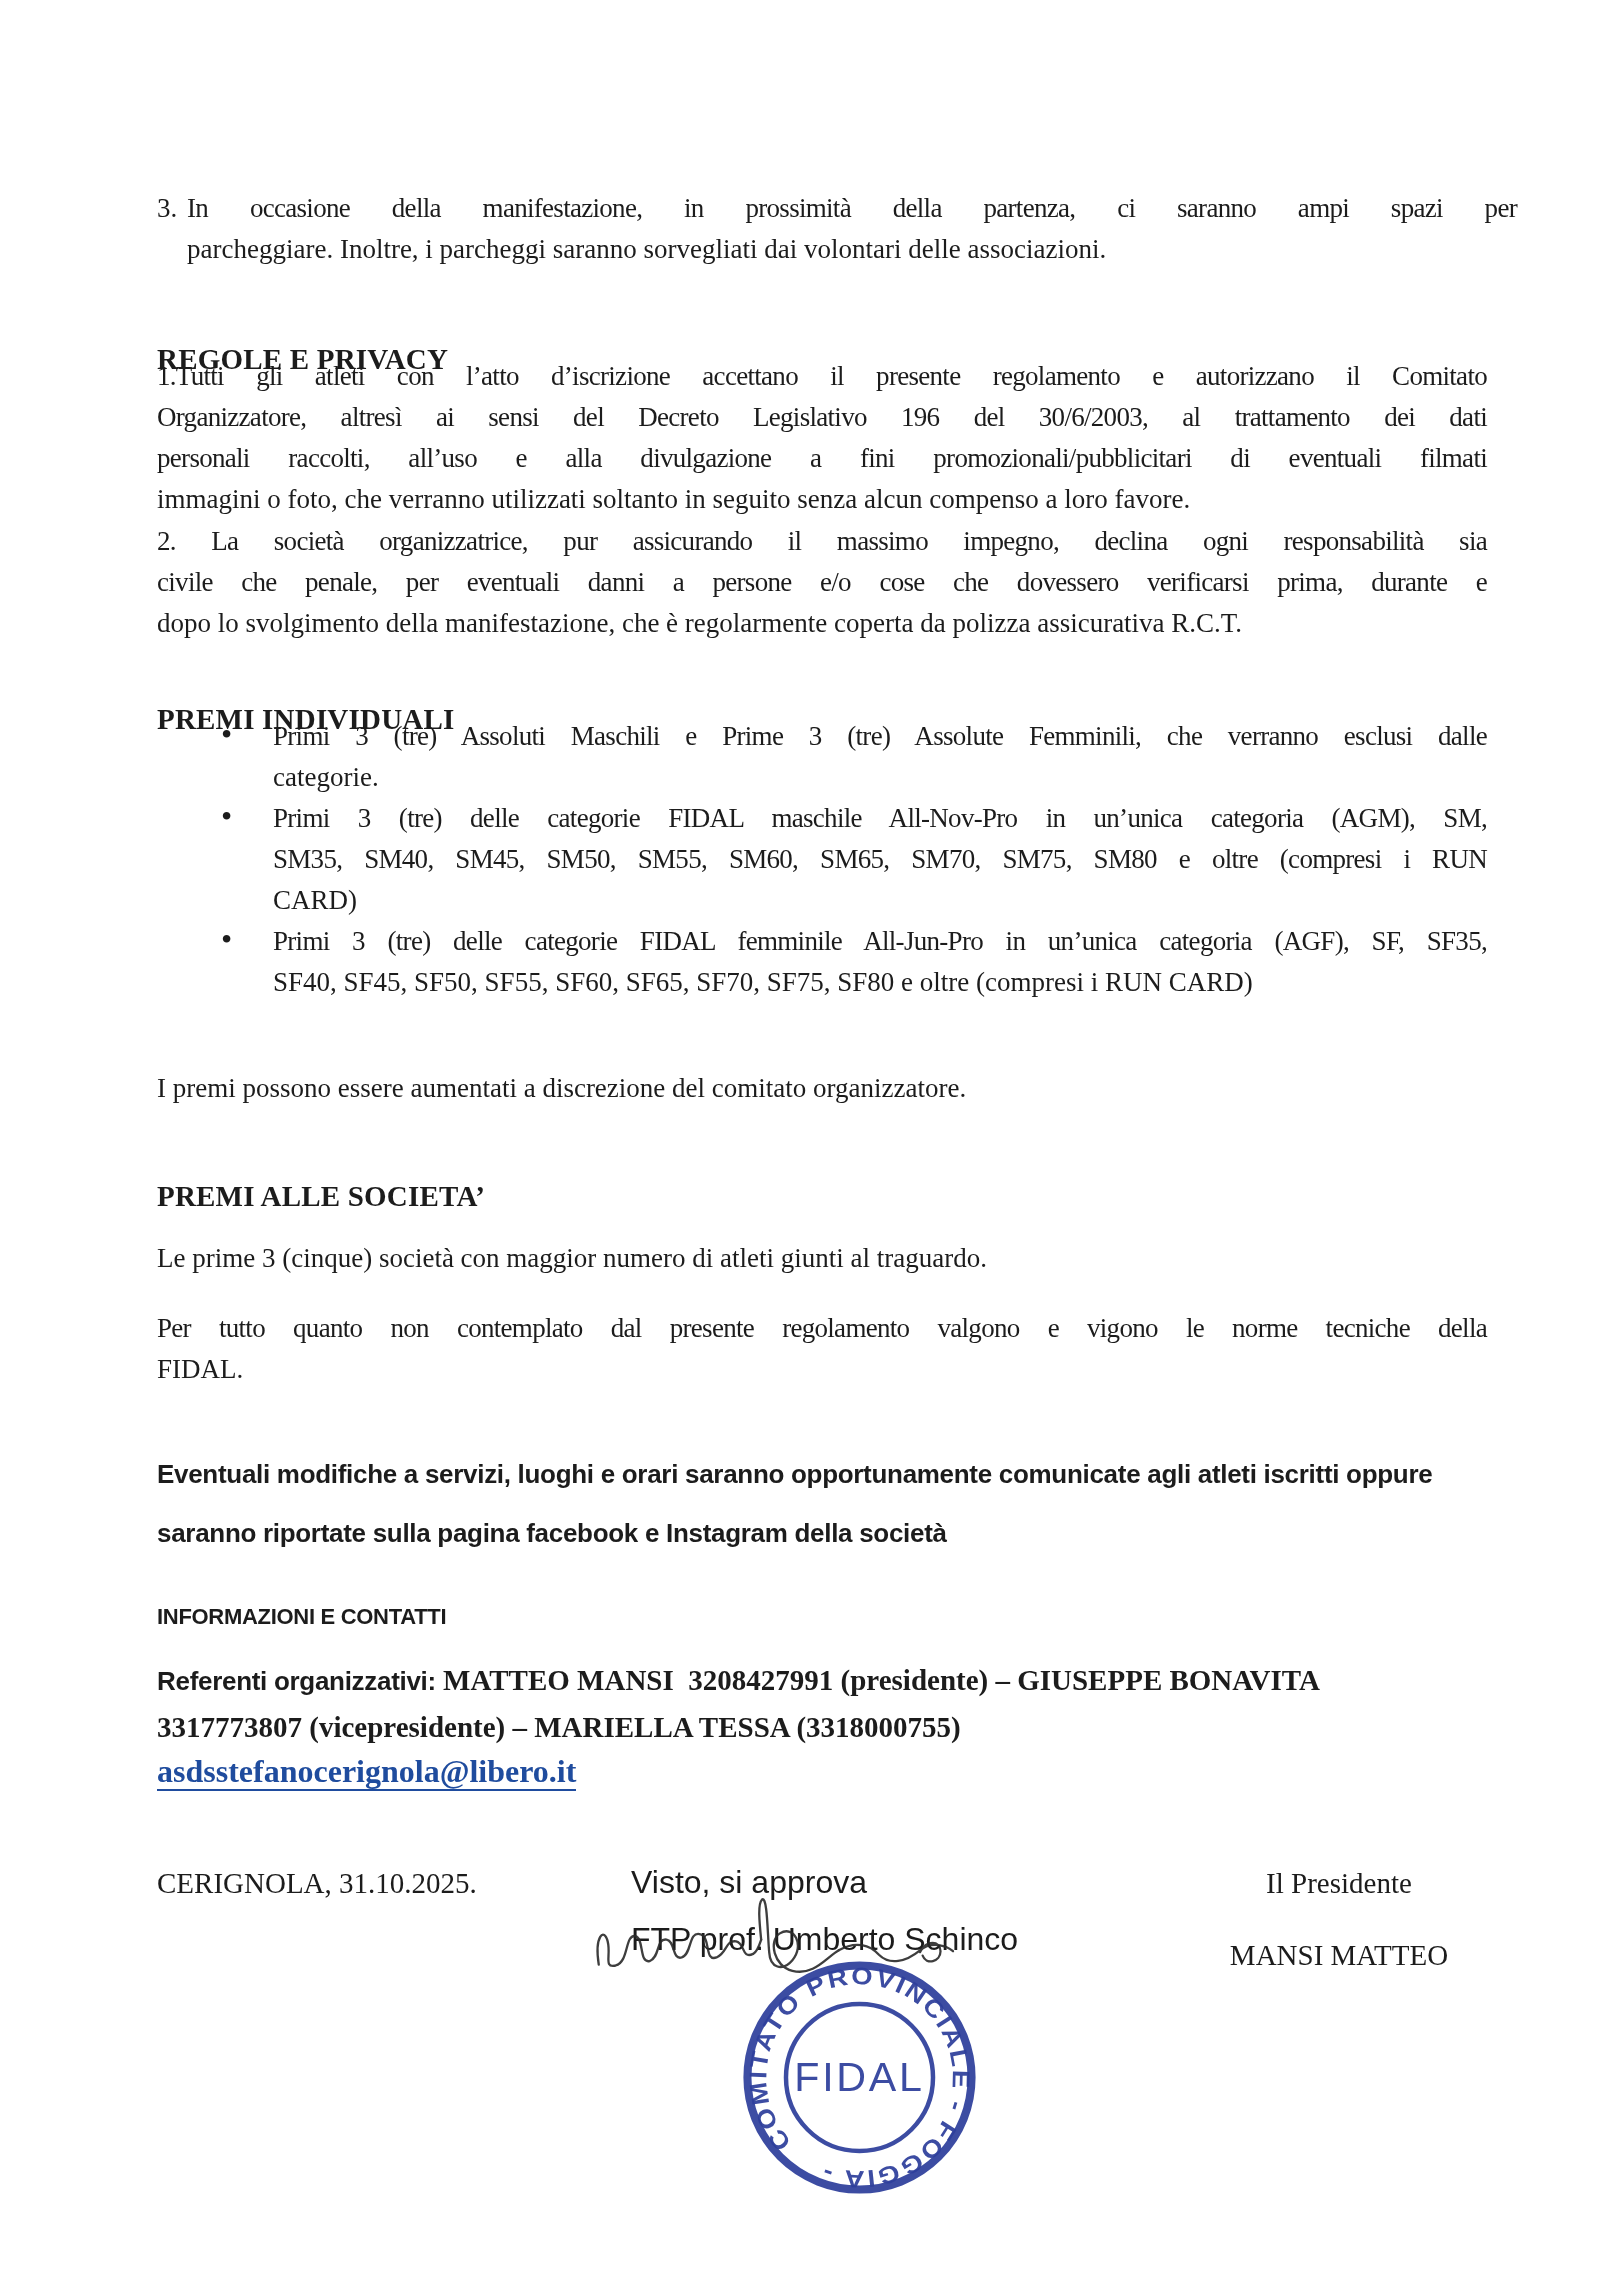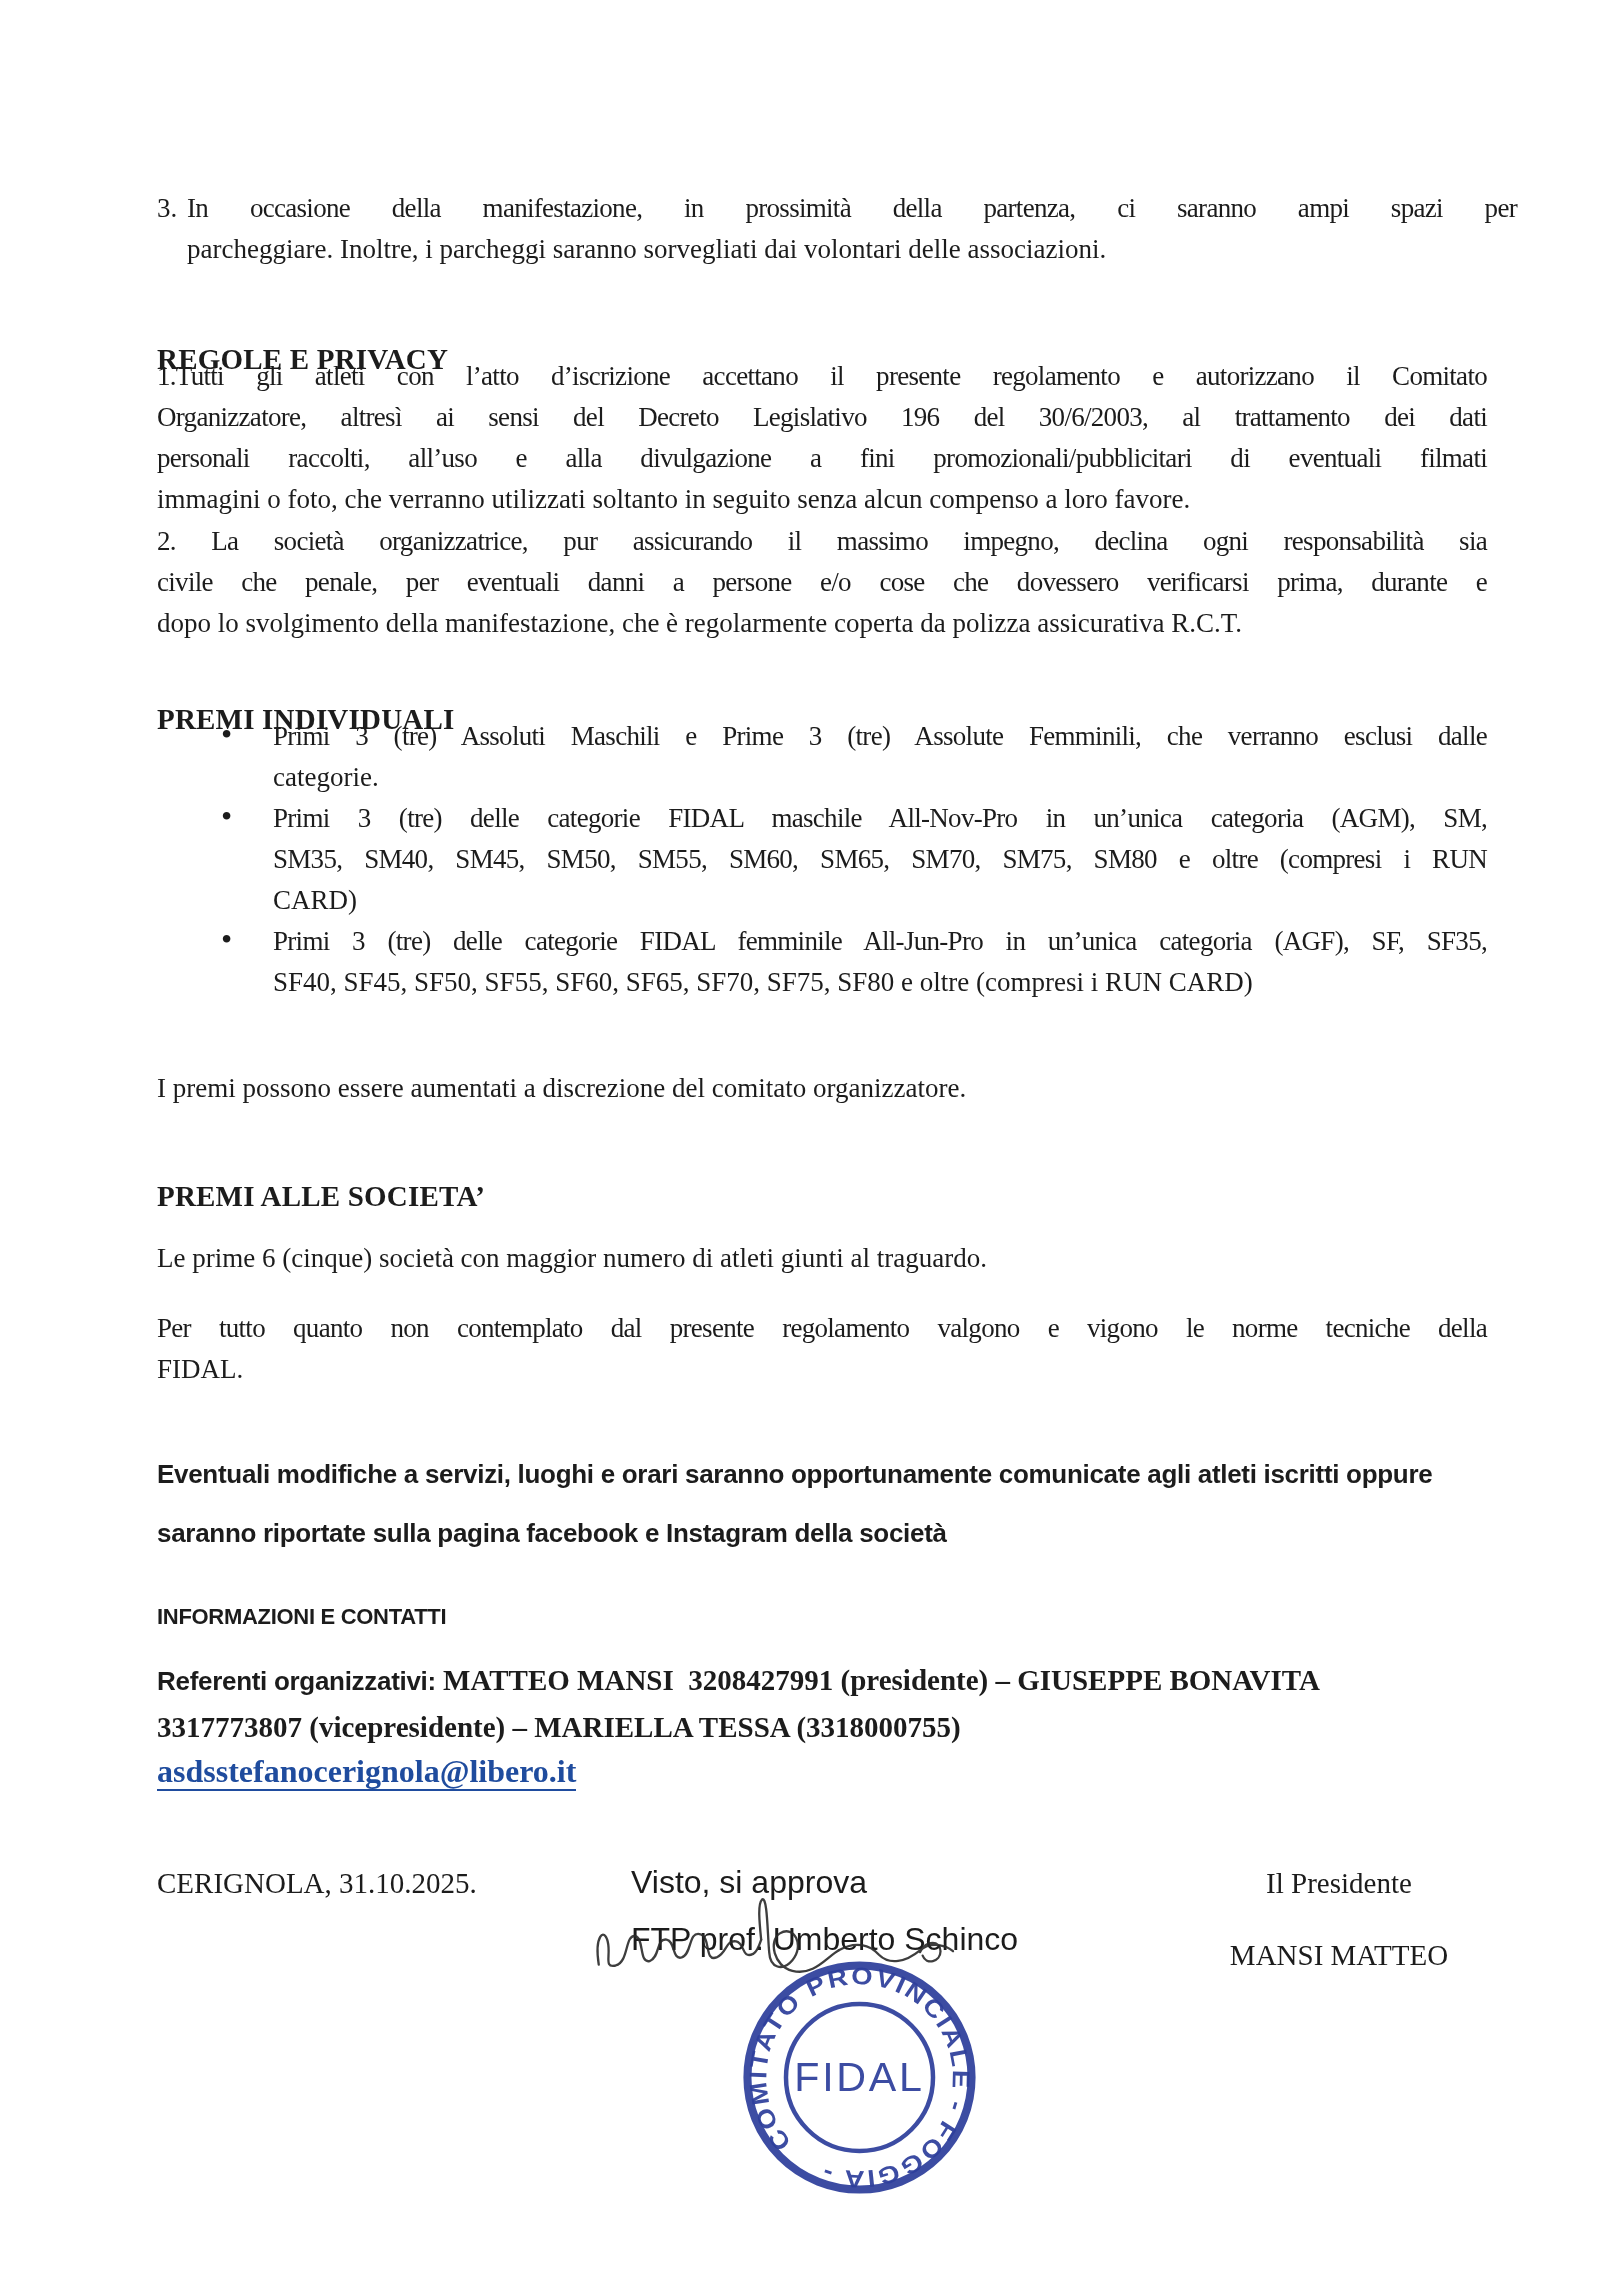--- a/index.html
+++ b/index.html
@@ -89,21 +89,21 @@
 
     <div class="ln">Primi 3 (tre) delle categorie FIDAL femminile All-Jun-Pro in un’unica categoria (AGF), SF, SF35,</div>
         <div class="ln">SF40, SF45, SF50, SF55, SF60, SF65, SF70, SF75, SF80 e oltre (compresi i RUN CARD)</div>
       </div>
   </section>
 
   <div class="block" style="top:1068px">I premi possono essere aumentati a discrezione del comitato organizzatore.</div>
 
   <h2 class="block h-serif" style="top:1152px">PREMI ALLE SOCIETA’</h2>
 
-  <div class="block" style="top:1238px">Le prime 6 (cinque) società con maggior numero di atleti giunti al traguardo.</div>
+  <div class="block" style="top:1238px">Le prime 3 (cinque) società con maggior numero di atleti giunti al traguardo.</div>
 
   <section class="block just" style="top:1308px">
 
   <div class="ln">Per tutto quanto non contemplato dal presente regolamento valgono e vigono le norme tecniche della</div>
       <div class="ln">FIDAL.</div>
     </section>
 
   <section class="block bold-sans" style="top:1445px">
 
   <div class="ln">Eventuali modifiche a servizi, luoghi e orari saranno opportunamente comunicate agli atleti iscritti oppure</div>

